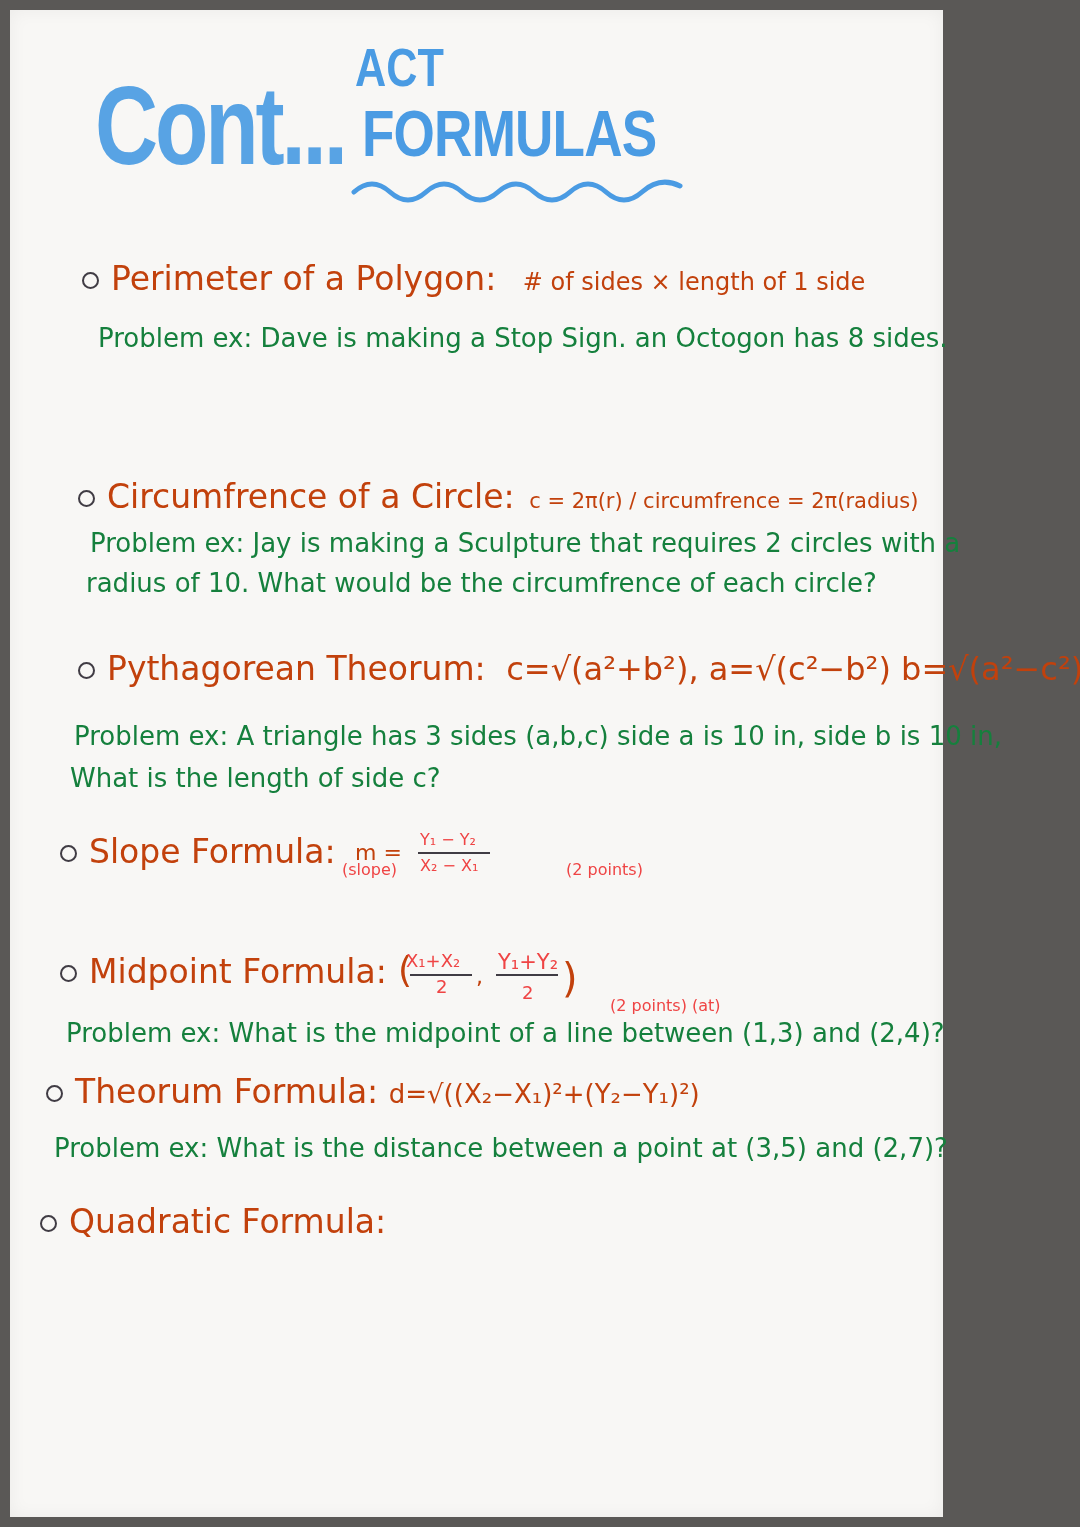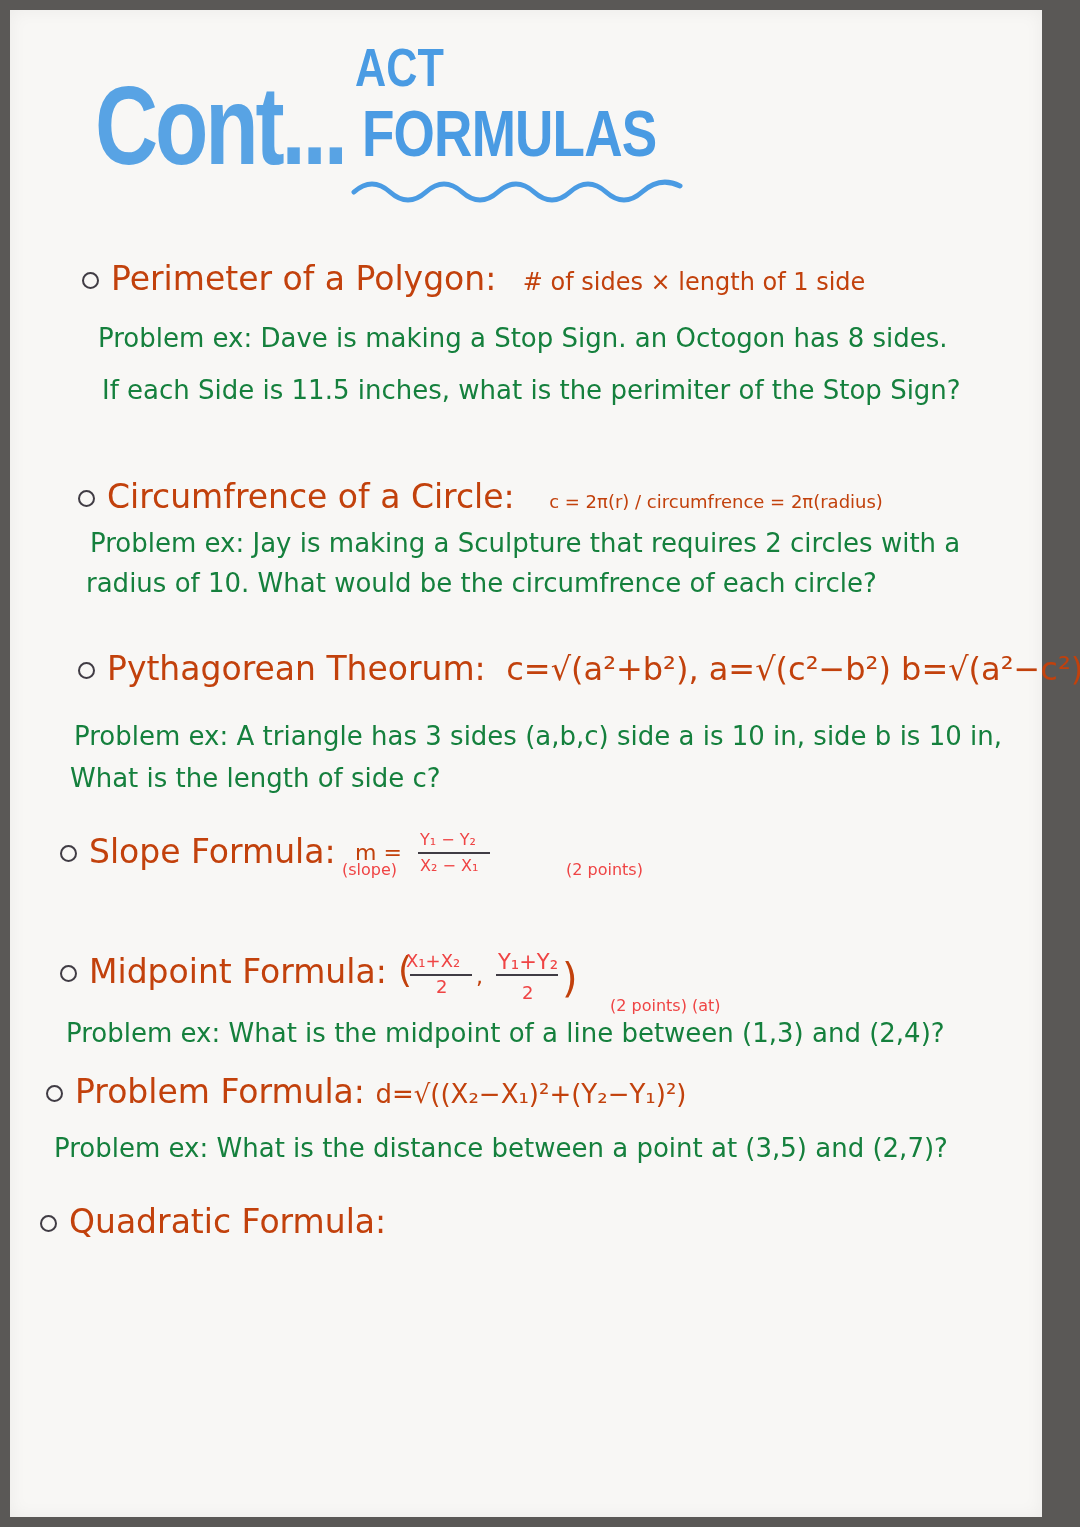--- a/index.html
+++ b/index.html
@@ -4,21 +4,21 @@
   <style>
     html, body { margin: 0; padding: 0; }
     body {
       width: 1080px; height: 1527px;
       background: #5a5856;
       position: relative; overflow: hidden;
       font-family: "DejaVu Sans", sans-serif;
     }
     .page {
       position: absolute; left: 10px; top: 10px;
-      width: 1032px; height: 1507px;
+      width: 933px; height: 1507px;
       background: #f8f7f5;
       box-shadow: inset 0 0 18px rgba(0,0,0,0.05);
     }
     .title-cont {
       position: absolute; left: 85px; top: 60px;
       font-family: "Liberation Sans", sans-serif;
       font-weight: bold; font-size: 112px; letter-spacing: -4px;
       color: #58a3e4;
       transform: scaleX(0.78); transform-origin: left top;
       line-height: 1;
@@ -62,25 +62,24 @@
   <div class="title-formulas">FORMULAS</div>
   <svg class="squiggle" viewBox="0 0 340 34">
     <path d="M4 20 Q22 4 40 20 T76 20 T112 20 T148 20 T184 20 T220 20 T256 20 T292 20 T330 14" fill="none" stroke="#4a9be3" stroke-width="5" stroke-linecap="round"></path>
   </svg>
 
   <div class="ink head" style="left:72px; top:252px;">
     <span class="bullet"></span><span>Perimeter of a Polygon:</span>
     <span style="font-size:24px; margin-left:16px;"># of sides × length of 1 side</span>
   </div>
   <div class="ink prob" style="left:88px; top:315px;">Problem ex: Dave is making a Stop Sign. an Octogon has 8 sides.</div>
-  <div class="ink prob" style="left:92px; top:367px;">If each Side is 11.5 inches, what is the perimiter of the Stop Sign?</div>
 
   <div class="ink head" style="left:68px; top:470px;">
     <span class="bullet"></span><span>Circumfrence of a Circle:</span>
-    <span style="font-size:18px; margin-left:24px;">c = 2π(r) / circumfrence = 2π(radius)</span>
+    <span style="font-size:21px; margin-left:4px;">c = 2π(r) / circumfrence = 2π(radius)</span>
   </div>
   <div class="ink prob" style="left:80px; top:520px;">Problem ex: Jay is making a Sculpture that requires 2 circles with a</div>
   <div class="ink prob" style="left:76px; top:560px;">radius of 10. What would be the circumfrence of each circle?</div>
 
   <div class="ink head" style="left:68px; top:642px;">
     <span class="bullet"></span><span>Pythagorean Theorum:</span>
     <span style="font-size:32px; margin-left:10px;">c=√(a²+b²),  a=√(c²−b²)  b=√(a²−c²)</span>
   </div>
   <div class="ink prob" style="left:64px; top:713px;">Problem ex: A triangle has 3 sides (a,b,c) side a is 10 in, side b is 10 in,</div>
   <div class="ink head" style="left:50px; top:825px;">
@@ -104,21 +103,21 @@
   <div class="ink sm" style="left:426px; top:968px; font-size:18px;">2</div>
   <div class="ink" style="left:466px; top:956px; font-size:22px;">,</div>
   <div class="ink sm" style="left:488px; top:942px; font-size:21px;">Y₁+Y₂</div>
   <div style="position:absolute; left:486px; top:964px; width:62px; border-top:2px solid #403c44;"></div>
   <div class="ink sm" style="left:512px; top:974px; font-size:18px;">2</div>
   <div class="ink" style="left:552px; top:948px; font-size:40px;">)</div>
   <div class="ink sm" style="left:600px; top:988px;">(2 points) (at)</div>
   <div class="ink prob" style="left:56px; top:1010px;">Problem ex: What is the midpoint of a line between (1,3) and (2,4)?</div>
 
   <div class="ink head" style="left:36px; top:1065px;">
-    <span class="bullet"></span><span>Problem Formula:</span>
+    <span class="bullet"></span><span>Theorum Formula:</span>
     <span style="font-size:26px;">d=√((X₂−X₁)²+(Y₂−Y₁)²)</span>
   </div>
   <div class="ink prob" style="left:44px; top:1125px;">Problem ex: What is the distance between a point at (3,5) and (2,7)?</div>
 
   <div class="ink head" style="left:30px; top:1195px;">
     <span class="bullet"></span><span>Quadratic Formula:</span>
   </div>
 
 </div>
 

